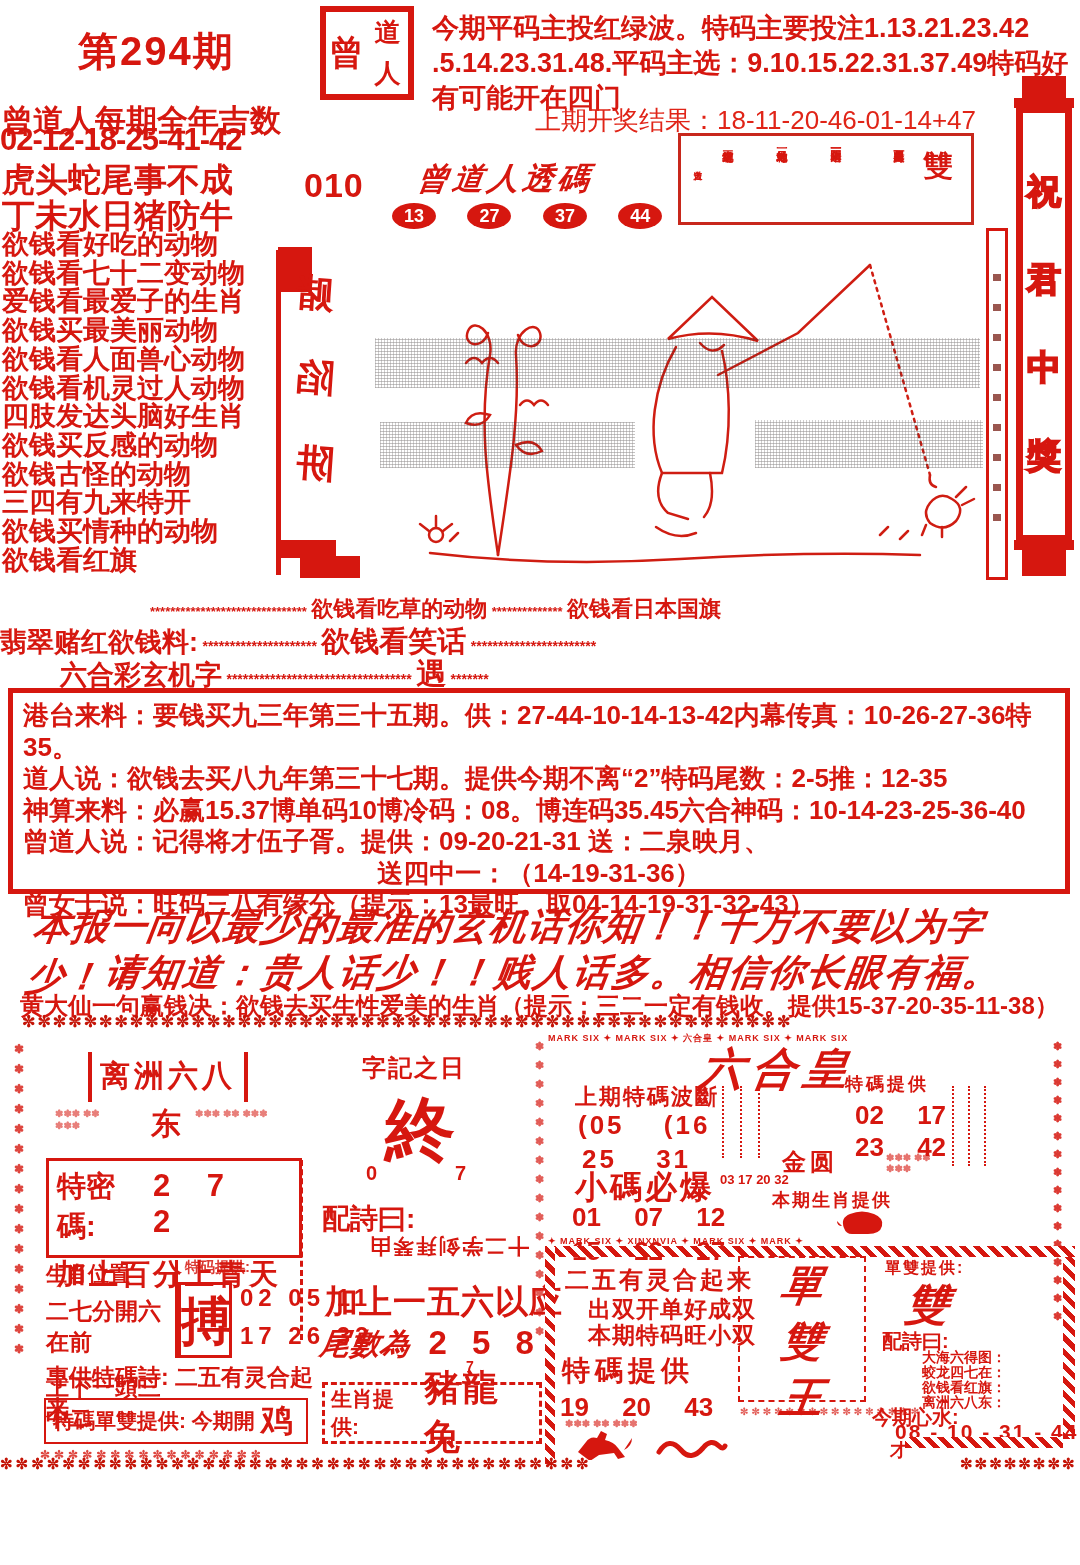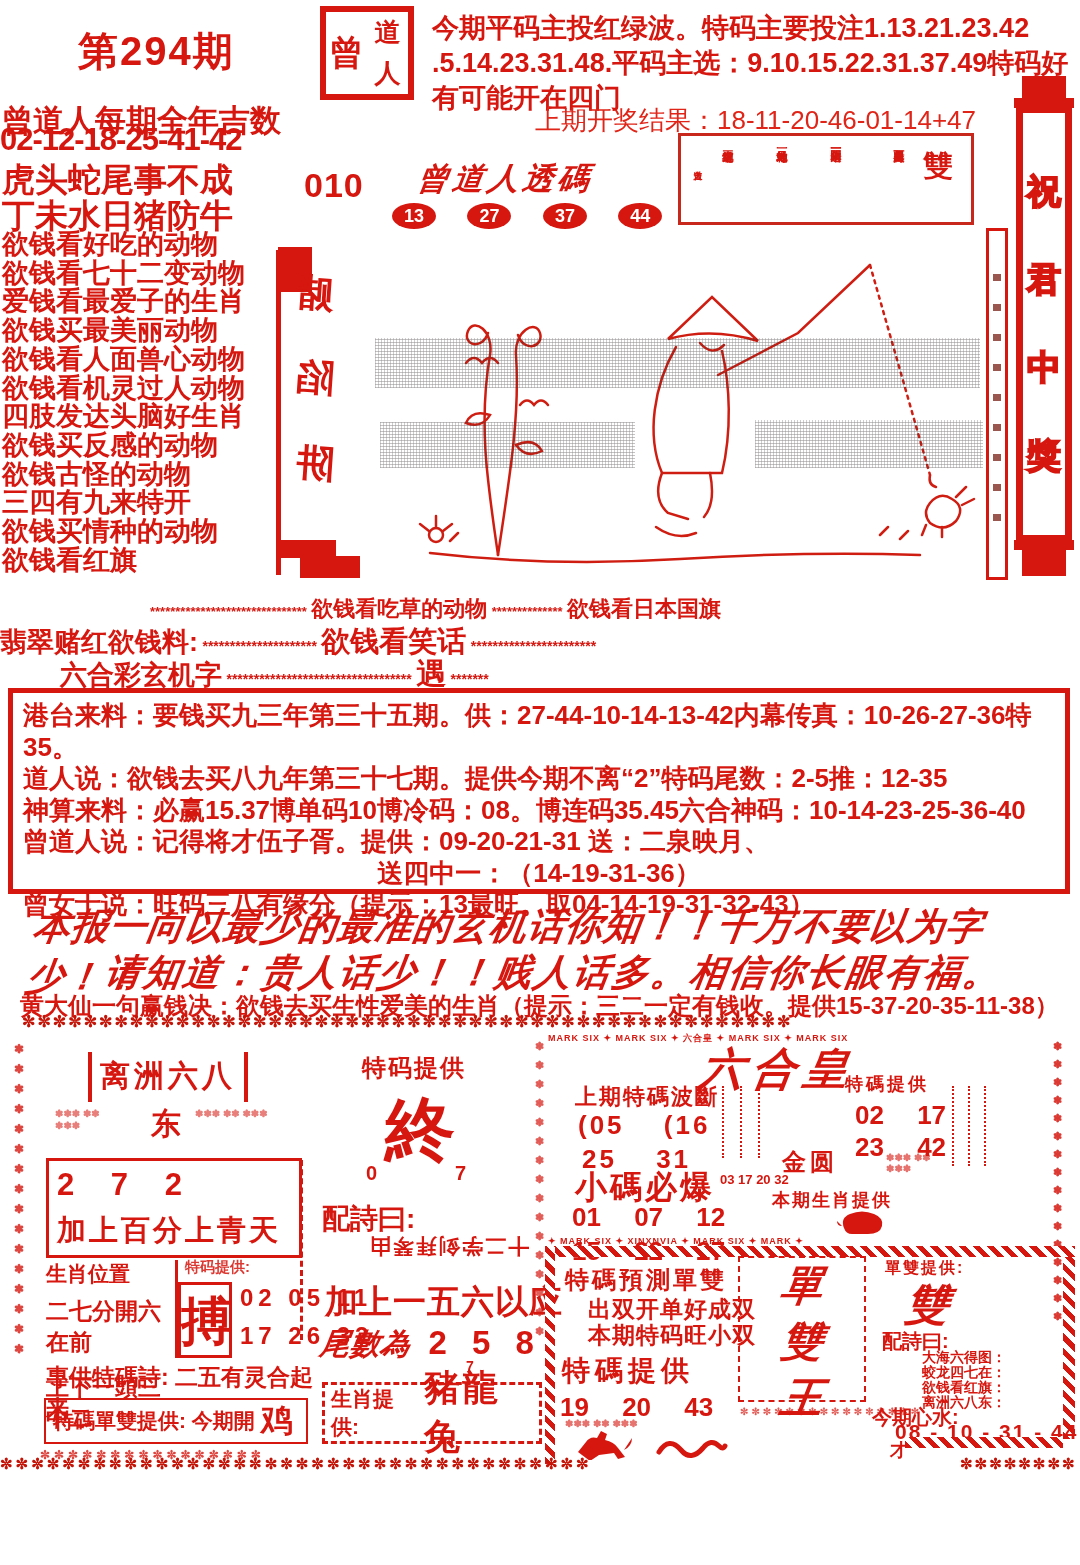--- a/index.html
+++ b/index.html
@@ -178,20 +178,21 @@
   <div class="abs" style="left:22px;top:1012px;width:1050px;font-size:16px;letter-spacing:2px;color:#c41407;">✼✼✼✼✼✼✼✼✼✼✼✼✼✼✼✼✼✼✼✼✼✼✼✼✼✼✼✼✼✼✼✼✼✼✼✼✼✼✼✼✼✼✼✼✼✼✼✼✼✼</div>
 
   <div class="abs vt" style="left:12px;top:1042px;height:420px;font-size:12px;letter-spacing:6px;opacity:.8;">✽✽✽✽✽✽✽✽✽✽✽✽✽✽✽✽</div>
 
   <div class="abs ctr" style="left:88px;top:1052px;width:160px;height:50px;border-left:4px solid #d6170f;border-right:4px solid #d6170f;font-size:30px;letter-spacing:4px;line-height:48px;">离洲六八东</div>
   <div class="abs" style="left:55px;top:1108px;width:72px;font-size:10px;opacity:.55;line-height:12px;">✽✽✽ ✽✽ ✽✽✽</div>
   <div class="abs" style="left:195px;top:1108px;width:82px;font-size:10px;opacity:.55;line-height:12px;">✽✽✽ ✽✽ ✽✽✽</div>
 
   <div class="abs" style="left:46px;top:1158px;width:256px;height:100px;border:3px solid #d6170f;padding:6px 8px;">
     <div style="display:flex;align-items:baseline;justify-content:space-between;">
+      <span style="font-size:29px;">特密碼:</span>
       <span style="font-size:31px;letter-spacing:14px;">2 7 2</span>
     </div>
     <div style="font-size:29px;margin-top:8px;letter-spacing:3px;">加上百分上青天</div>
   </div>
   <div class="abs dashcol" style="left:300px;top:1160px;height:180px;"></div>
 
   <div class="abs" style="left:46px;top:1260px;width:132px;height:98px;border-right:3px solid #d6170f;">
     <div style="font-size:21px;">生肖位置</div>
     <div style="font-size:23px;margin-top:8px;">二七分開六在前</div>
     <div style="font-size:23px;margin-top:14px;">上下一頭三中二</div>
@@ -203,21 +204,21 @@
 
   <div class="abs" style="left:46px;top:1362px;width:270px;font-size:23px;">專供特碼詩: 二五有灵合起来</div>
   <div class="abs" style="left:44px;top:1398px;width:264px;height:46px;border:2px solid #d6170f;display:flex;align-items:center;padding:0 7px;gap:6px;">
     <span style="font-size:21px;">特碼單雙提供: 今期開</span>
     <span style="font-size:32px;">鸡</span>
   </div>
   <div class="abs" style="left:40px;top:1448px;font-size:12px;letter-spacing:4px;opacity:.8;">✼✼✼✼✼✼✼✼✼✼✼✼✼✼✼✼</div>
 
   <div class="abs vt" style="left:534px;top:1040px;height:430px;font-size:11px;letter-spacing:6px;opacity:.7;">✽✽✽✽✽✽✽✽✽✽✽✽✽✽✽✽</div>
 
-  <div class="abs" style="left:362px;top:1052px;font-size:24px;letter-spacing:2px;">特码提供</div>
+  <div class="abs" style="left:362px;top:1052px;font-size:24px;letter-spacing:2px;">字記之日</div>
   <div class="abs" style="left:385px;top:1084px;font-size:70px;">終</div>
   <div class="abs" style="left:366px;top:1162px;font-size:20px;">0</div>
   <div class="abs" style="left:455px;top:1162px;font-size:20px;">7</div>
   <div class="abs" style="left:322px;top:1200px;font-size:28px;">配詩曰:</div>
   <div class="abs" style="left:368px;top:1232px;font-size:21px;transform:rotate(180deg);letter-spacing:2px;">十二学剑拜琴由</div>
   <div class="abs" style="left:325px;top:1280px;font-size:33px;letter-spacing:1px;">加上一五六以应</div>
   <div class="abs" style="left:320px;top:1324px;white-space:nowrap;">
     <span class="skew" style="font-size:30px;font-style:italic;display:inline-block;">尾數為</span>
     <span style="font-size:33px;letter-spacing:8px;margin-left:14px;">2 5 8</span>
   </div>
@@ -258,21 +259,21 @@
     <path d="M8 22 q-4 -10 6 -14 q12 -5 24 0 q10 4 8 12 q-2 8 -14 8 l-16 0 q-6 0 -8 -6z M6 20 q-5 0 -5 -5 M12 28 l0 4 M38 28 l0 4" fill="#d6170f"></path>
   </svg>
 
   <div class="abs vt" style="left:1052px;top:1040px;height:205px;font-size:11px;letter-spacing:5px;opacity:.85;">✽✽✽✽✽✽✽✽✽✽✽✽✽✽✽✽</div>
   <div class="abs" style="left:548px;top:1236px;width:520px;font-size:9px;letter-spacing:1px;white-space:nowrap;overflow:hidden;">✦ MARK SIX ✦ XINXNVIA ✦ MARK SIX ✦ MARK ✦</div>
 
   <div class="abs tape" style="left:545px;top:1246px;width:530px;height:11px;"></div>
   <div class="abs tape" style="left:545px;top:1246px;width:10px;height:218px;"></div>
   <div class="abs tape" style="left:1063px;top:1257px;width:12px;height:182px;"></div>
 
-  <div class="abs" style="left:565px;top:1264px;font-size:24px;letter-spacing:3px;">特碼預測單雙</div>
+  <div class="abs" style="left:565px;top:1264px;font-size:24px;letter-spacing:3px;">二五有灵合起来</div>
   <div class="abs" style="left:588px;top:1294px;font-size:23px;letter-spacing:1px;">出双开单好成双</div>
   <div class="abs" style="left:588px;top:1320px;font-size:23px;letter-spacing:1px;">本期特码旺小双</div>
   <div class="abs" style="left:562px;top:1352px;font-size:28px;letter-spacing:5px;">特碼提供</div>
   <div class="abs" style="left:560px;top:1390px;font-size:26px;">19　  20　  43</div>
   <div class="abs" style="left:565px;top:1418px;font-size:10px;opacity:.6;">✽✽✽ ✽✽ ✽✽✽</div>
 
   <svg class="abs" style="left:572px;top:1424px;" width="62" height="36" viewBox="0 0 62 36">
     <path d="M6 28 l8 -10 q4 -6 11 -4 l4 -7 6 3 -2 6 q9 2 13 8 l7 9 -7 2 -4 -6 -15 2 -9 6 z M52 26 q8 -4 8 -12" fill="#d6170f"></path>
   </svg>
   <svg class="abs" style="left:655px;top:1430px;" width="74" height="30" viewBox="0 0 74 30">

